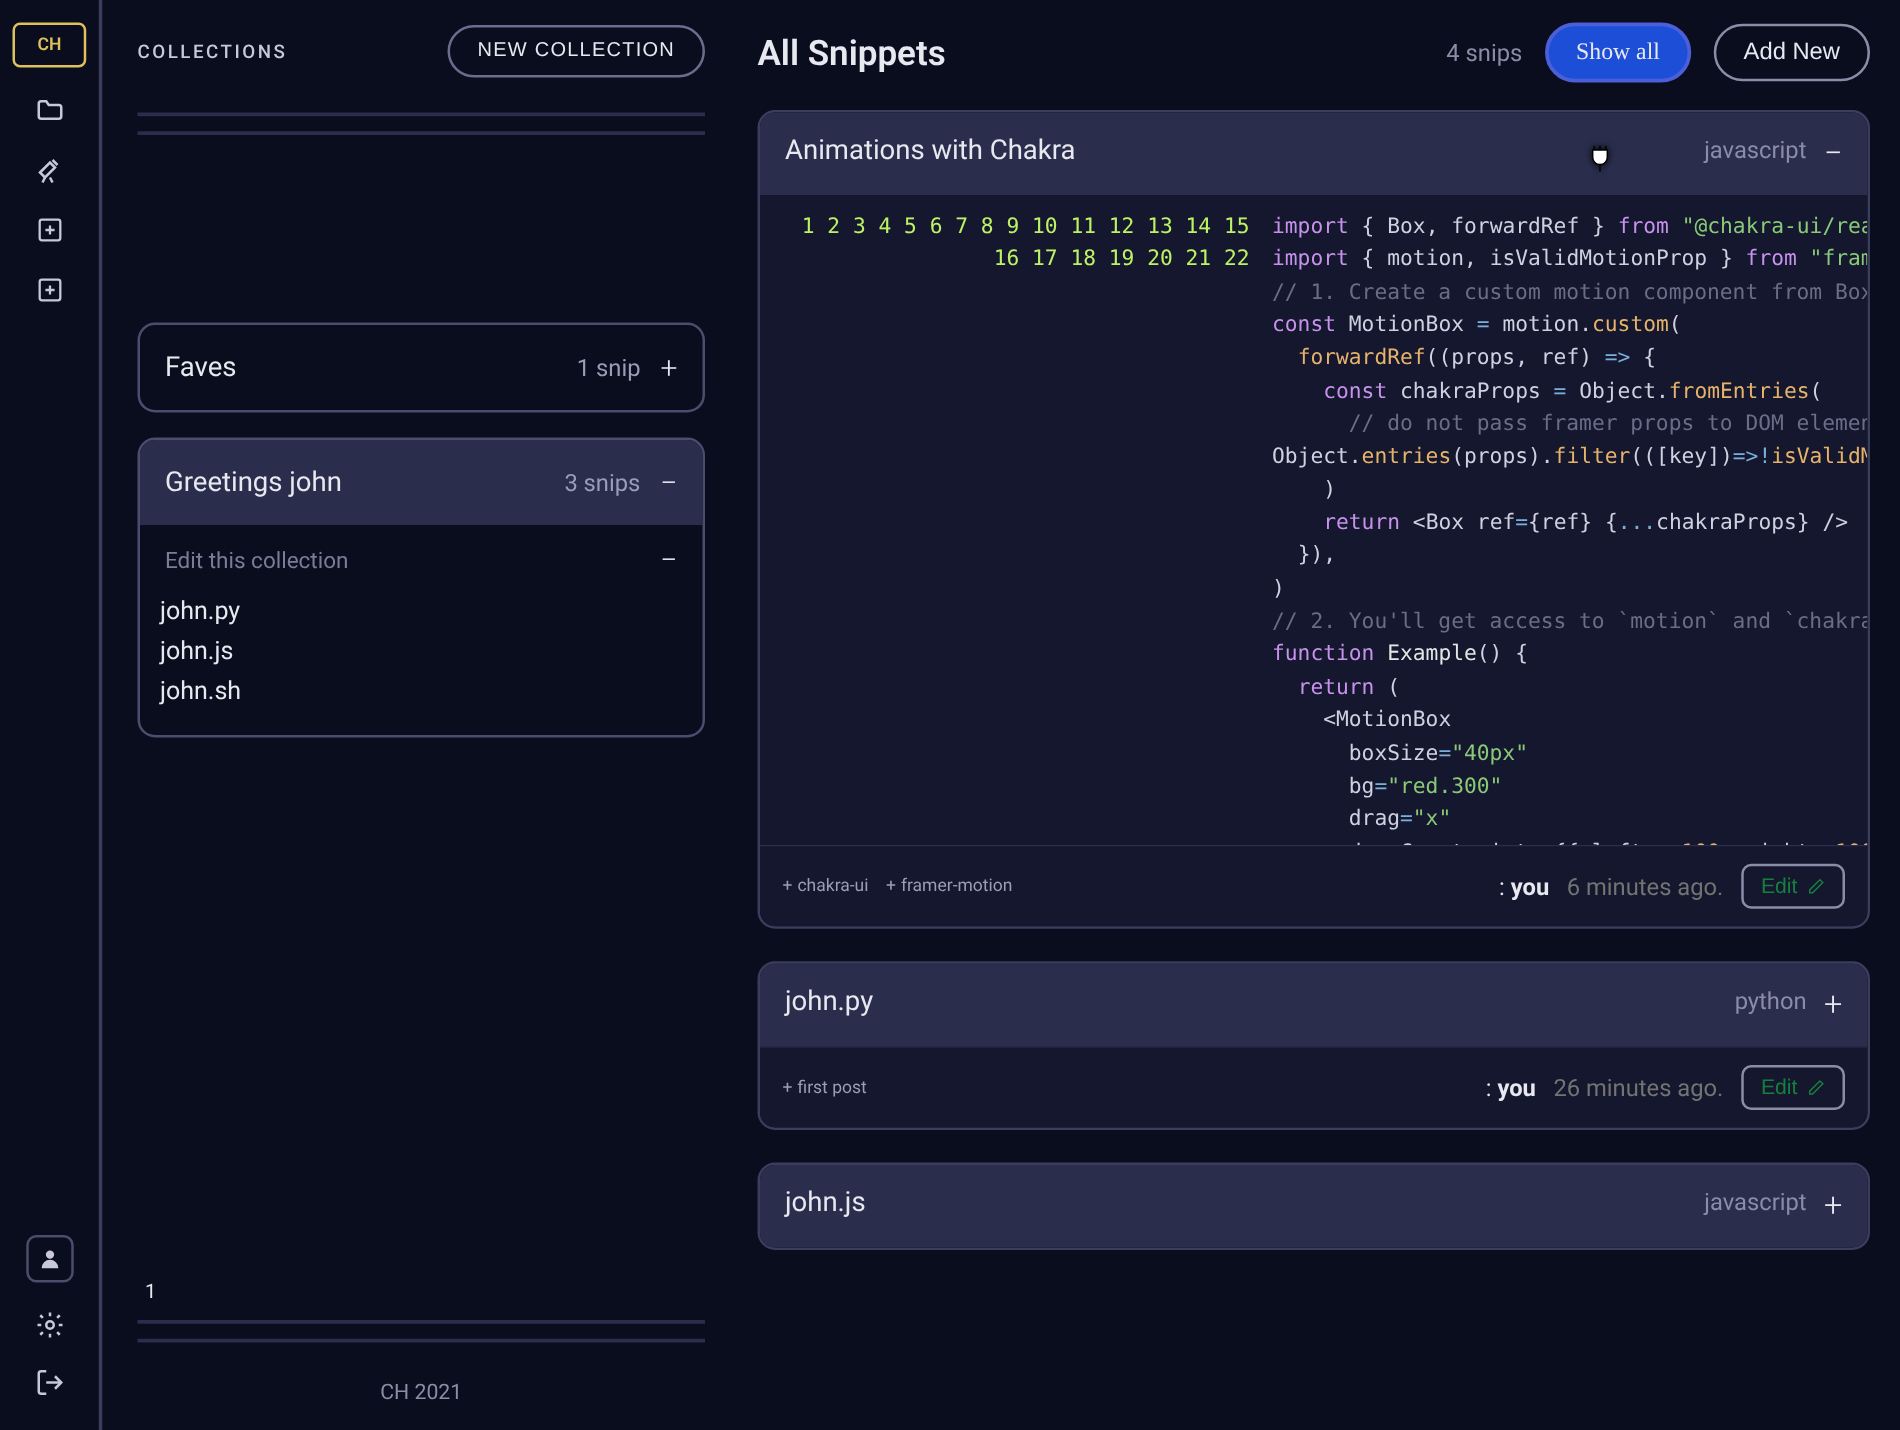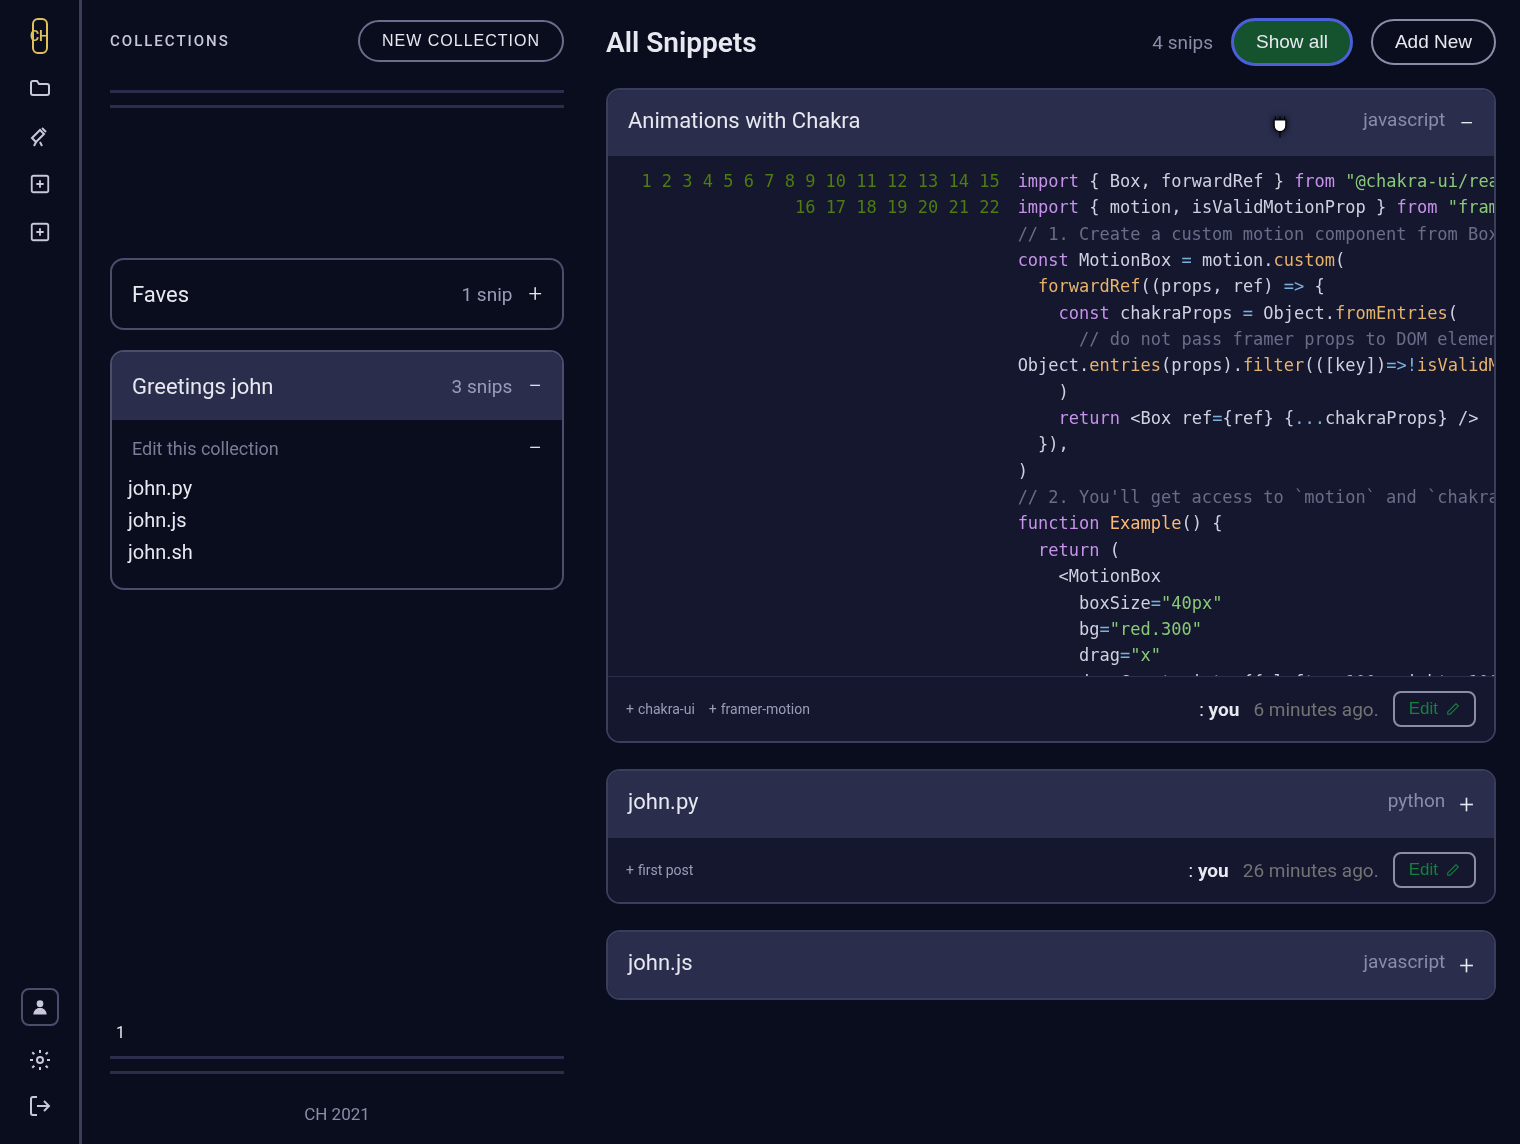--- a/index.html
+++ b/index.html
@@ -15,21 +15,21 @@
 
 
 .rail {
   width:82px;
   background:#0a0d1e;
   border-right:3px solid #3a3d5c;
   display:flex; flex-direction:column; align-items:center;
   padding-top:18px; gap:20px;
 }
 .rail-logo {
-  width:16px;height:36px;border:2px solid #e0c05a;border-radius:6px;
+  width:59px;height:36px;border:2px solid #e0c05a;border-radius:6px;
   display:flex;align-items:center;justify-content:center;
   color:#e0c05a;font-weight:600;font-size:14px;
 }
 .rail-icon { width:28px;height:28px;color:#c8c8d8;display:flex;align-items:center;justify-content:center;cursor:pointer;}
 .rail-spacer{flex:1;}
 .rail-user{width:38px;height:38px;border:2px solid #4a4d6c;border-radius:8px;display:flex;align-items:center;justify-content:center;color:#c8c8d8;}
 .rail-bottom{display:flex;flex-direction:column;gap:18px;padding-bottom:24px;align-items:center;}
 
 
 .sidebar {
@@ -79,21 +79,21 @@
   flex:1;background:#0a0d1e;
   padding:18px 24px 0 24px;
   overflow-y:auto;
 }
 .main-head{display:flex;align-items:center;gap:18px;margin-bottom:22px;}
 .main-title{font-size:28px;font-weight:600;}
 .main-count{color:#8a8da8;font-size:19px;margin-left:auto;}
 .btn-pill{
   border-radius:24px;padding:10px 22px;font-size:19px;cursor:pointer;
 }
-.btn-pill.primary{background:#14532d;border:3px solid #4a5fd8;color:#e8e8f0;}
+.btn-pill.primary{background:#1d4ed8;border:3px solid #4a5fd8;color:#e8e8f0;font-family:Liberation Serif, serif;}
 .btn-pill.outline{background:transparent;border:2px solid #8a8da8;color:#e8e8f0;}
 
 .snippet-card{
   border:2px solid #3a3d5c;border-radius:14px;
   margin-bottom:26px;overflow:hidden;
 }
 .snippet-head{
   background:#2a2d4c;padding:18px 20px;
   display:flex;align-items:flex-start;gap:14px;
 }
@@ -101,33 +101,33 @@
 .snippet-lang{color:#8a8da8;font-size:19px;}
 .snippet-toggle{font-size:26px;color:#e8e8f0;font-weight:300;}
 .snippet-body{
   background:#14172e;
   display:flex;
   font-family:"SF Mono",Menlo,Consolas,monospace;
   font-size:17px;line-height:1.55;
   max-height:520px;overflow:hidden;
 }
 .gutter{
-  padding:12px 12px 12px 18px;color:#4d7c0f;text-align:right;
+  padding:12px 12px 12px 18px;color:#bef264;text-align:right;
   user-select:none;
 }
 .code{padding:12px 16px 12px 6px;white-space:pre;overflow:hidden;}
 .tok-kw{color:#c792ea;}
 .tok-str{color:#89ca78;}
 .tok-com{color:#6a6d88;}
 .tok-fn{color:#e6b36b;}
 .tok-id{color:#d0d0e0;}
 .tok-punc{color:#d0d0e0;}
 .tok-num{color:#e6b36b;}
 .tok-prop{color:#d0d0e0;}
-.tok-type{color:#fdba74;}
+.tok-type{color:#e5e5e5;}
 .tok-op{color:#7bb0d8;}
 
 .snippet-foot{
   display:flex;align-items:center;gap:14px;
   padding:14px 18px;background:#14172e;
   border-top:1px solid #2a2d4c;
 }
 .tag{color:#9a9db8;font-size:14px;}
 .tag-plus{color:#9a9db8;margin-right:4px;}
 .snippet-author{margin-left:auto;color:#e8e8f0;font-size:19px;}

